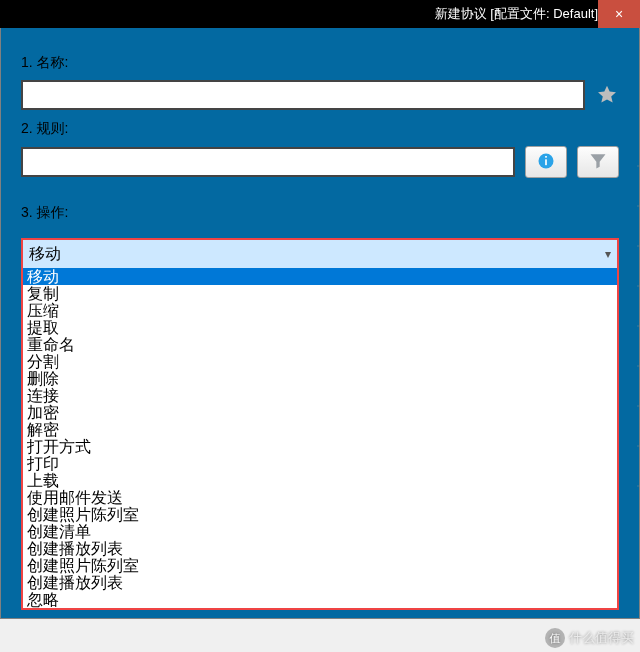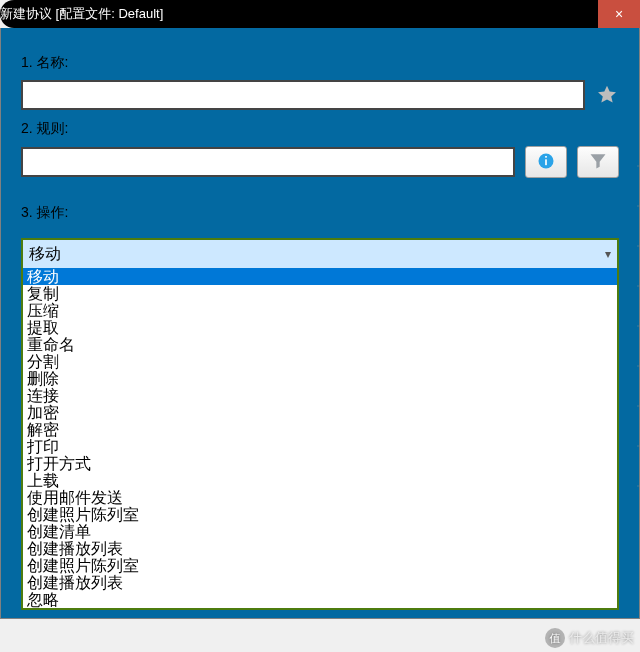--- a/index.html
+++ b/index.html
@@ -13,23 +13,22 @@
     position: relative;
     overflow: hidden;
   }
   
   .titlebar {
     background: #000;
     color: #fff;
     height: 28px;
     display: flex;
     align-items: center;
-    justify-content: space-between;
-    padding-left: 0;
-    border-radius: 14px;
+    justify-content: flex-end;
+    padding-left: 24px;
   }
   .titlebar-title { font-size: 13px; }
   .close-btn {
     width: 42px;
     height: 28px;
     background: #c94f3f;
     display: flex;
     align-items: center;
     justify-content: center;
     color: #fff;
@@ -68,21 +67,21 @@
     width: 42px;
     height: 32px;
     border: 1px solid #a0a0a0;
     background: linear-gradient(#fdfdfd,#e6e6e6);
     border-radius: 3px;
     display:flex; align-items:center; justify-content:center;
   }
   
   .dropdown-wrap {
     margin-top: 16px;
-    border: 2px solid #4d7c0f;
+    border: 2px solid #ef4444;
     background:#fff;
   }
   .dropdown-closed {
     height: 28px;
     background: #cde8ff;
     display:flex;
     align-items:center;
     justify-content:space-between;
     padding: 0 6px;
     font-size: 16px;
@@ -188,22 +187,22 @@
         <div class="dropdown-item selected">移动</div>
         <div class="dropdown-item">复制</div>
         <div class="dropdown-item">压缩</div>
         <div class="dropdown-item">提取</div>
         <div class="dropdown-item">重命名</div>
         <div class="dropdown-item">分割</div>
         <div class="dropdown-item">删除</div>
         <div class="dropdown-item">连接</div>
         <div class="dropdown-item">加密</div>
         <div class="dropdown-item">解密</div>
+        <div class="dropdown-item">打开方式</div>
         <div class="dropdown-item">打印</div>
-        <div class="dropdown-item">打开方式</div>
         <div class="dropdown-item">上载</div>
         <div class="dropdown-item">使用邮件发送</div>
         <div class="dropdown-item">创建照片陈列室</div>
         <div class="dropdown-item">创建清单</div>
         <div class="dropdown-item">创建播放列表</div>
         <div class="dropdown-item">创建照片陈列室</div>
         <div class="dropdown-item">创建播放列表</div>
         <div class="dropdown-item">忽略</div>
       </div>
   </div>

